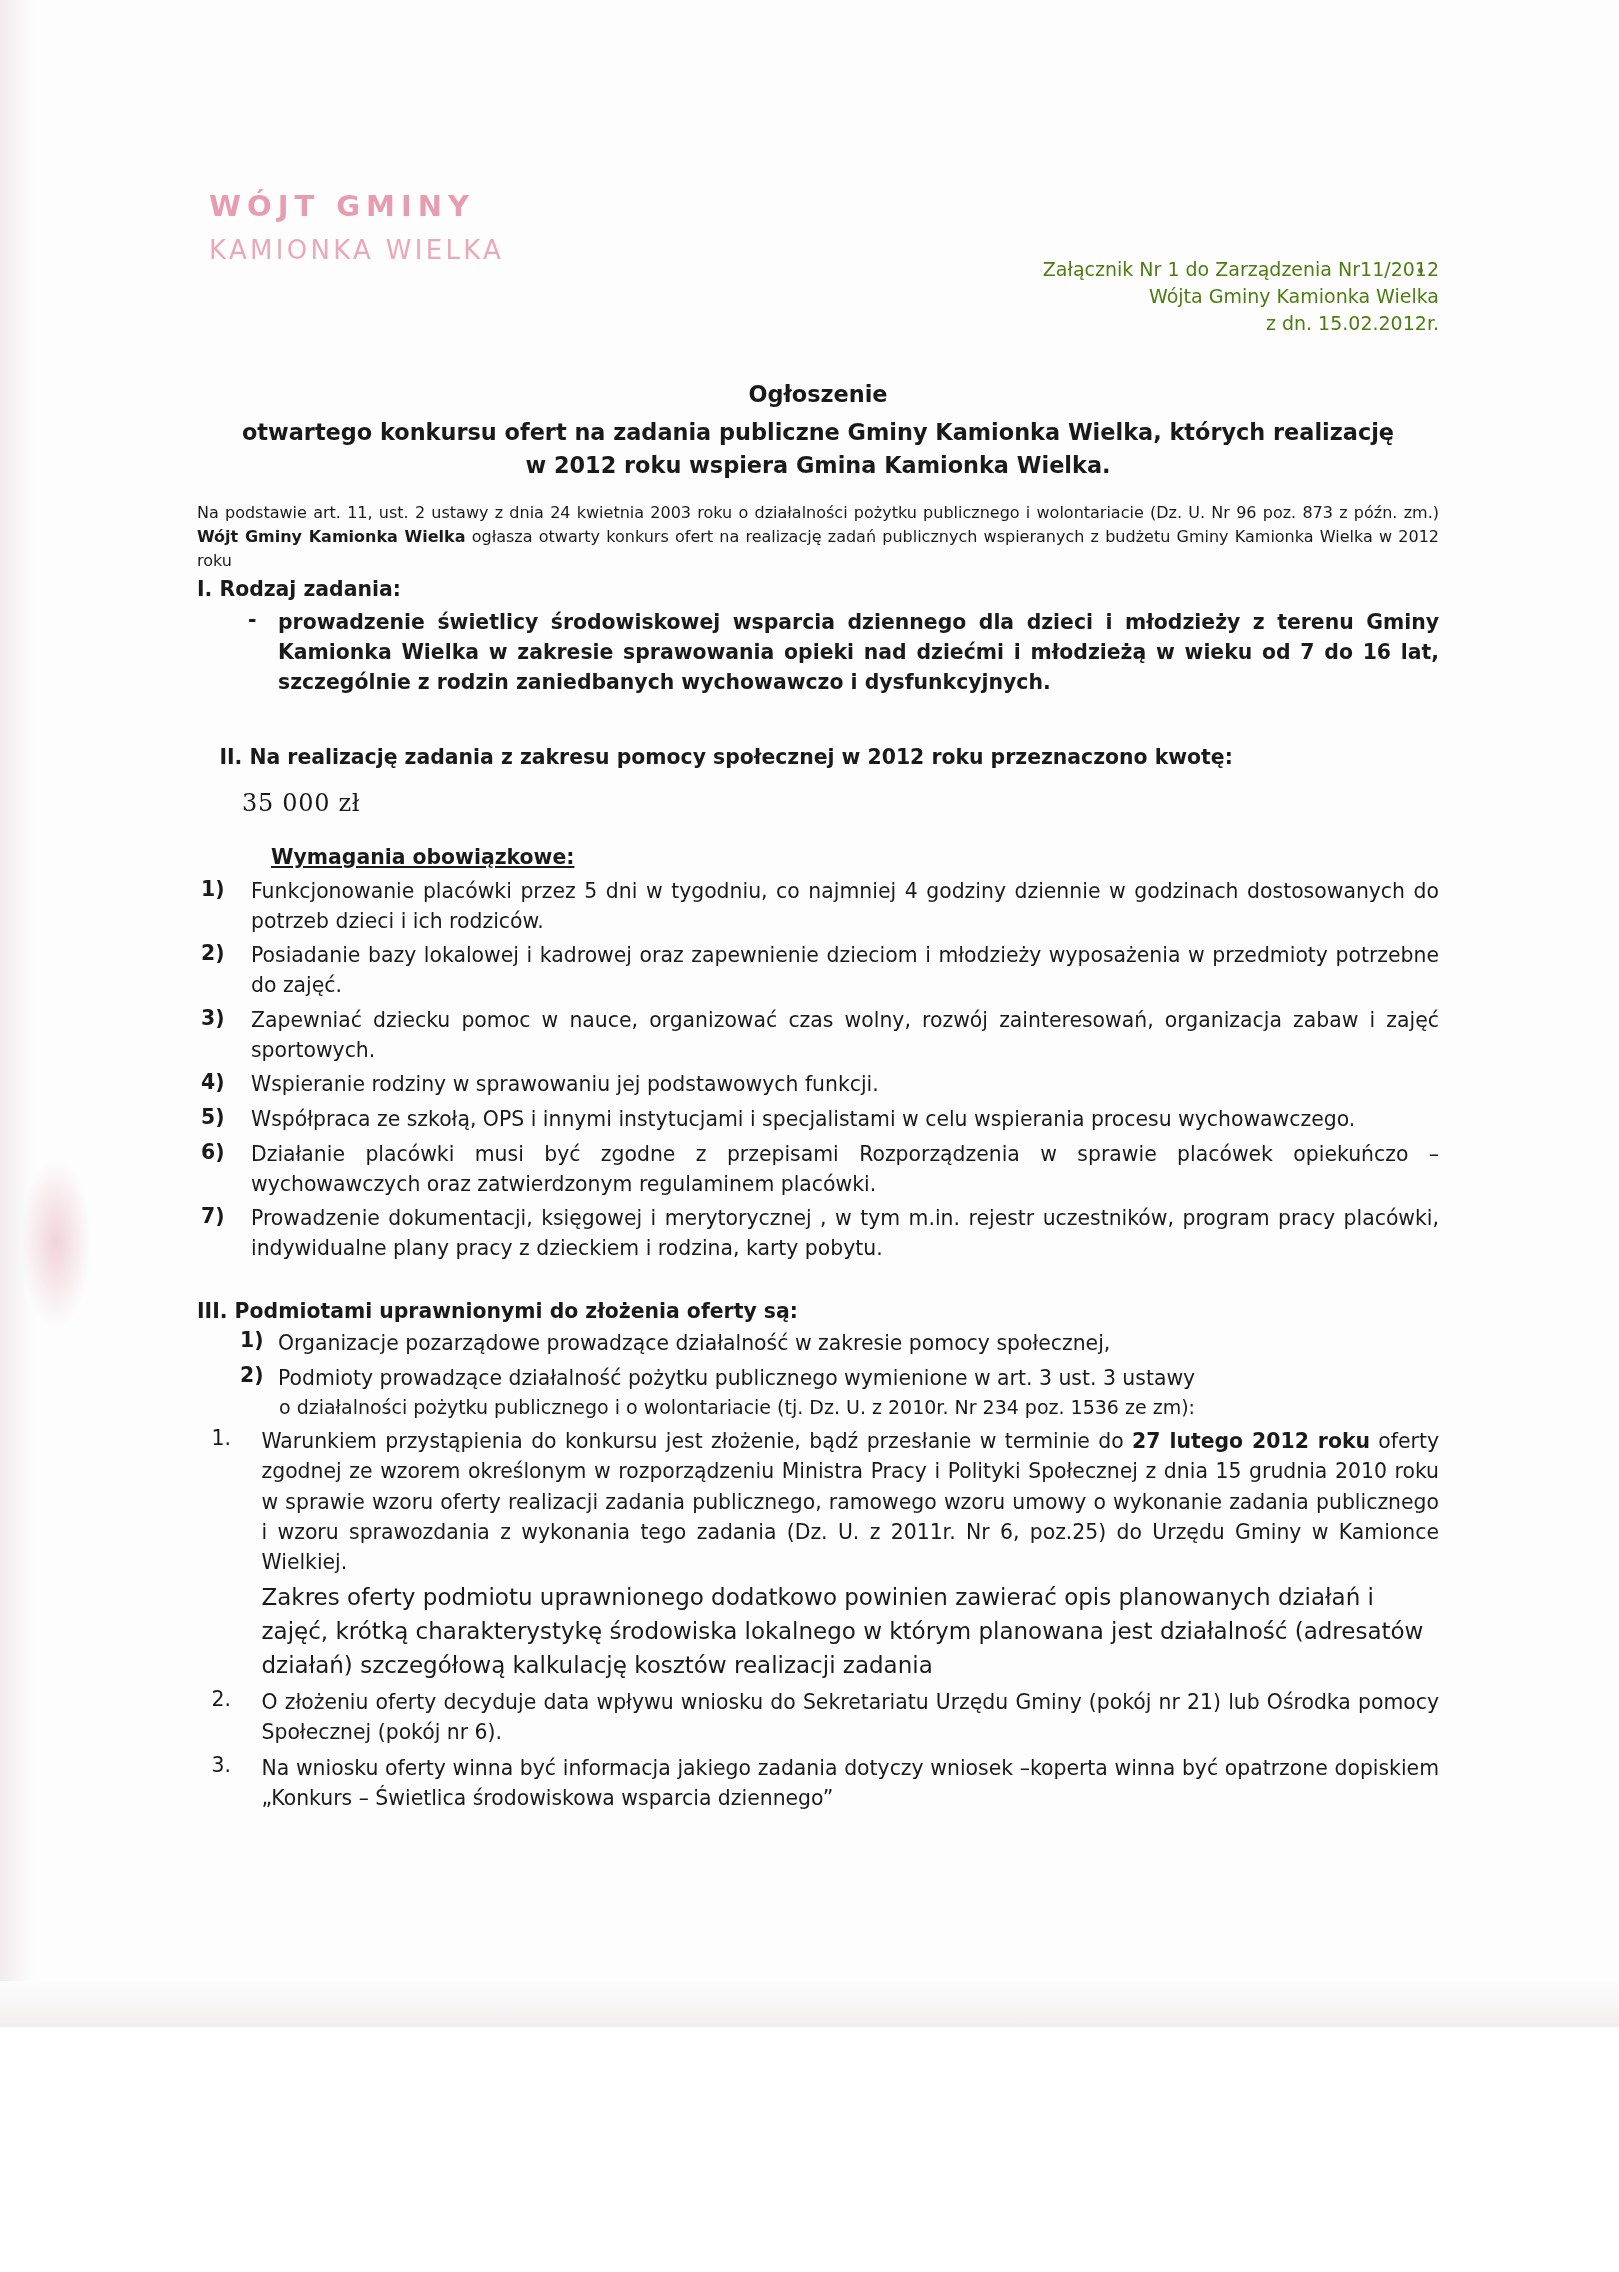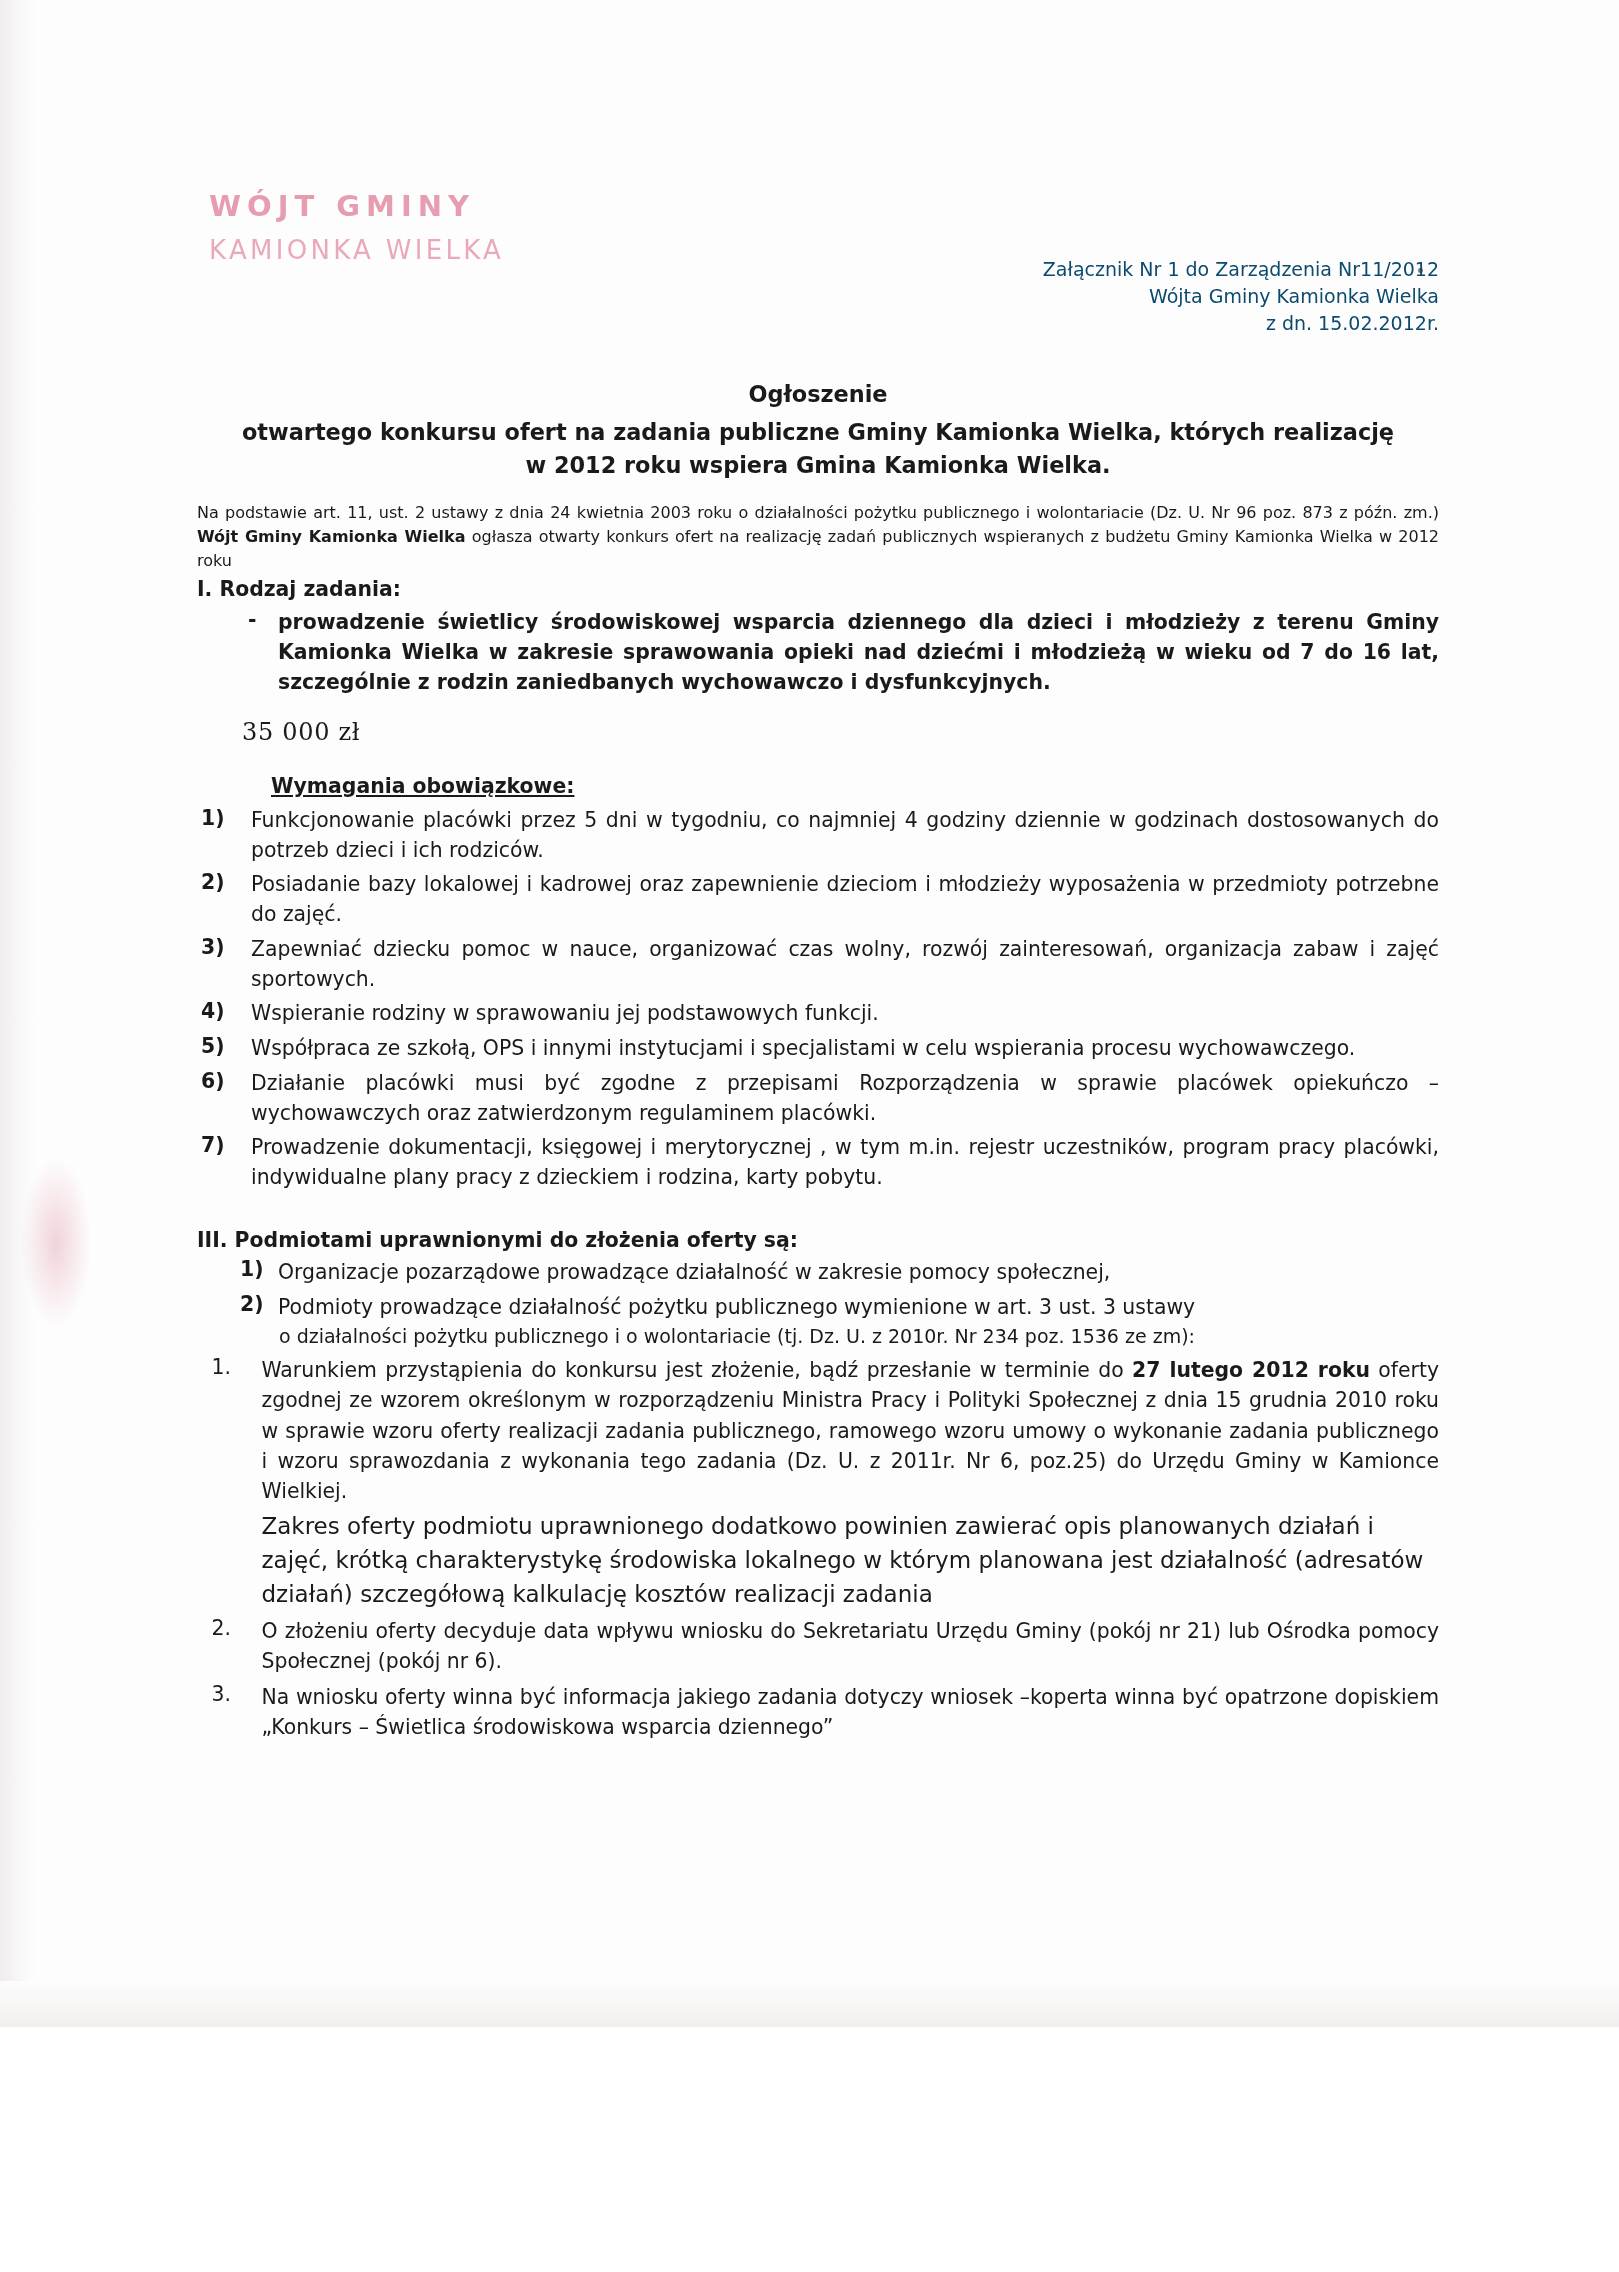--- a/index.html
+++ b/index.html
@@ -70,21 +70,21 @@
   }
 
   .doc-ref {
     position: absolute;
     right: 0;
     top: 72px;
     width: 500px;
     text-align: right;
     font-size: 19px;
     line-height: 1.42;
-    color: #0c4a6e;
+    color: #4d7c0f;
   }
 
   .title-block {
     margin-top: 197px;
     text-align: center;
   }
   .title-main {
     font-size: 22.4px;
     font-weight: bold;
     margin-bottom: 9.2px;
@@ -280,20 +280,21 @@
 
     <p class="body intro"><span>Na podstawie art. 11, ust. 2 ustawy z dnia 24 kwietnia 2003 roku o działalności pożytku publicznego i wolontariacie (Dz. U. Nr 96 poz. 873 z późn. zm.) </span><span class="b">Wójt Gminy Kamionka Wielka</span><span> ogłasza otwarty konkurs ofert na realizację zadań publicznych wspieranych z budżetu Gminy Kamionka Wielka w 2012 roku</span></p>
 
     <div class="section-heading tight">I. Rodzaj zadania:</div>
 
     <div class="dash-item">
       <span class="dash">-</span>
       <span class="dash-text">prowadzenie świetlicy środowiskowej wsparcia dziennego dla dzieci i młodzieży z terenu Gminy Kamionka Wielka w zakresie sprawowania opieki nad dziećmi i młodzieżą w wieku od 7 do 16 lat, szczególnie z rodzin zaniedbanych wychowawczo i dysfunkcyjnych.</span>
     </div>
 
+    <div class="heading-ii">II.  Na realizację  zadania z zakresu pomocy społecznej w 2012 roku przeznaczono kwotę:</div>
     <div class="amount">35 000 zł</div>
 
     <div class="req-heading">Wymagania obowiązkowe:</div>
 
     <ol class="numlist">
       <li>
         <span class="marker">1)</span>
         <span class="txt">Funkcjonowanie placówki przez 5 dni w tygodniu, co najmniej 4 godziny dziennie w godzinach dostosowanych do potrzeb dzieci i ich rodziców.</span>
       </li>
       <li>

